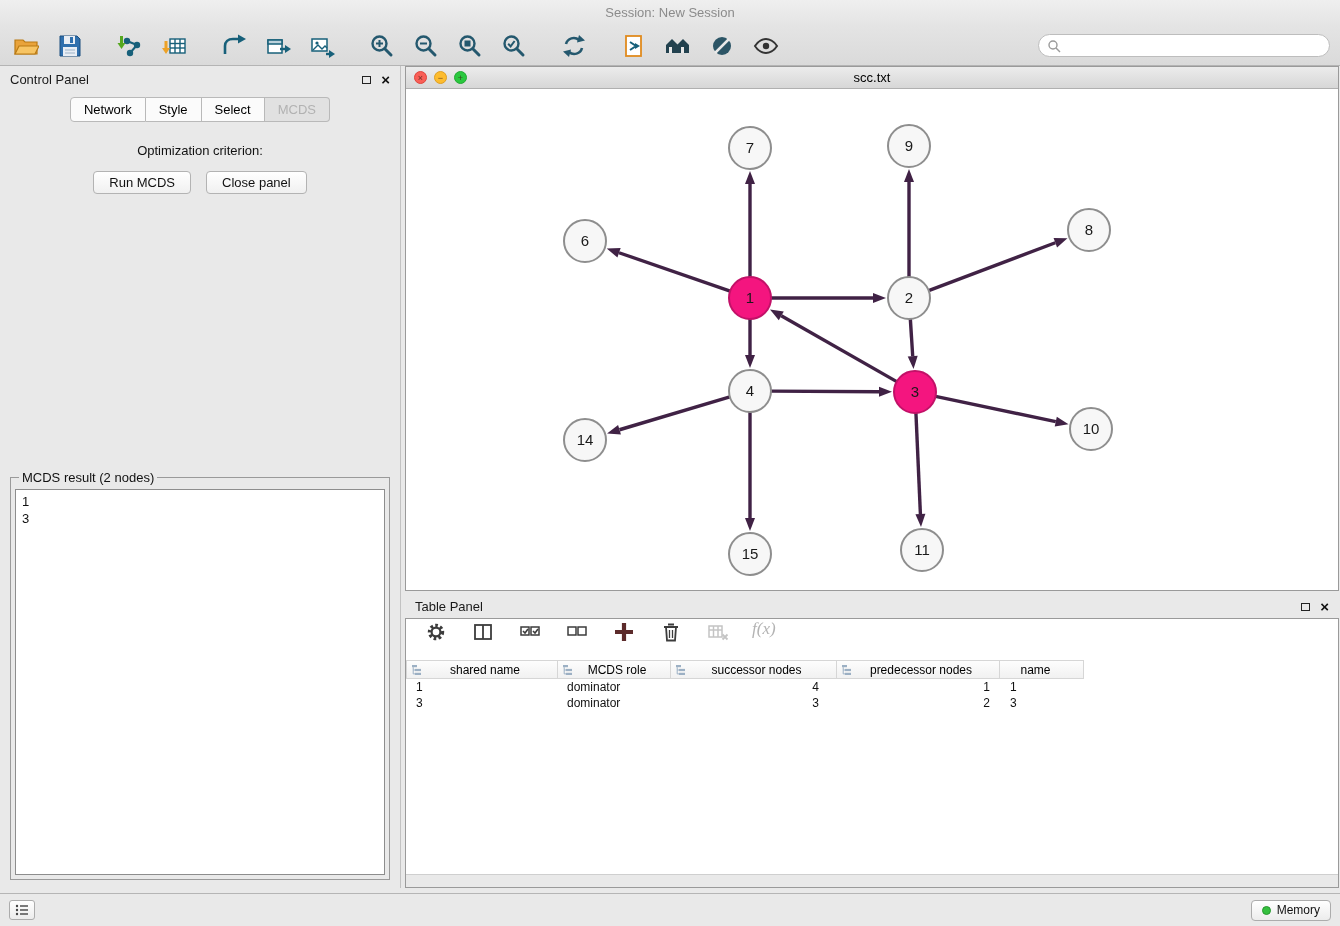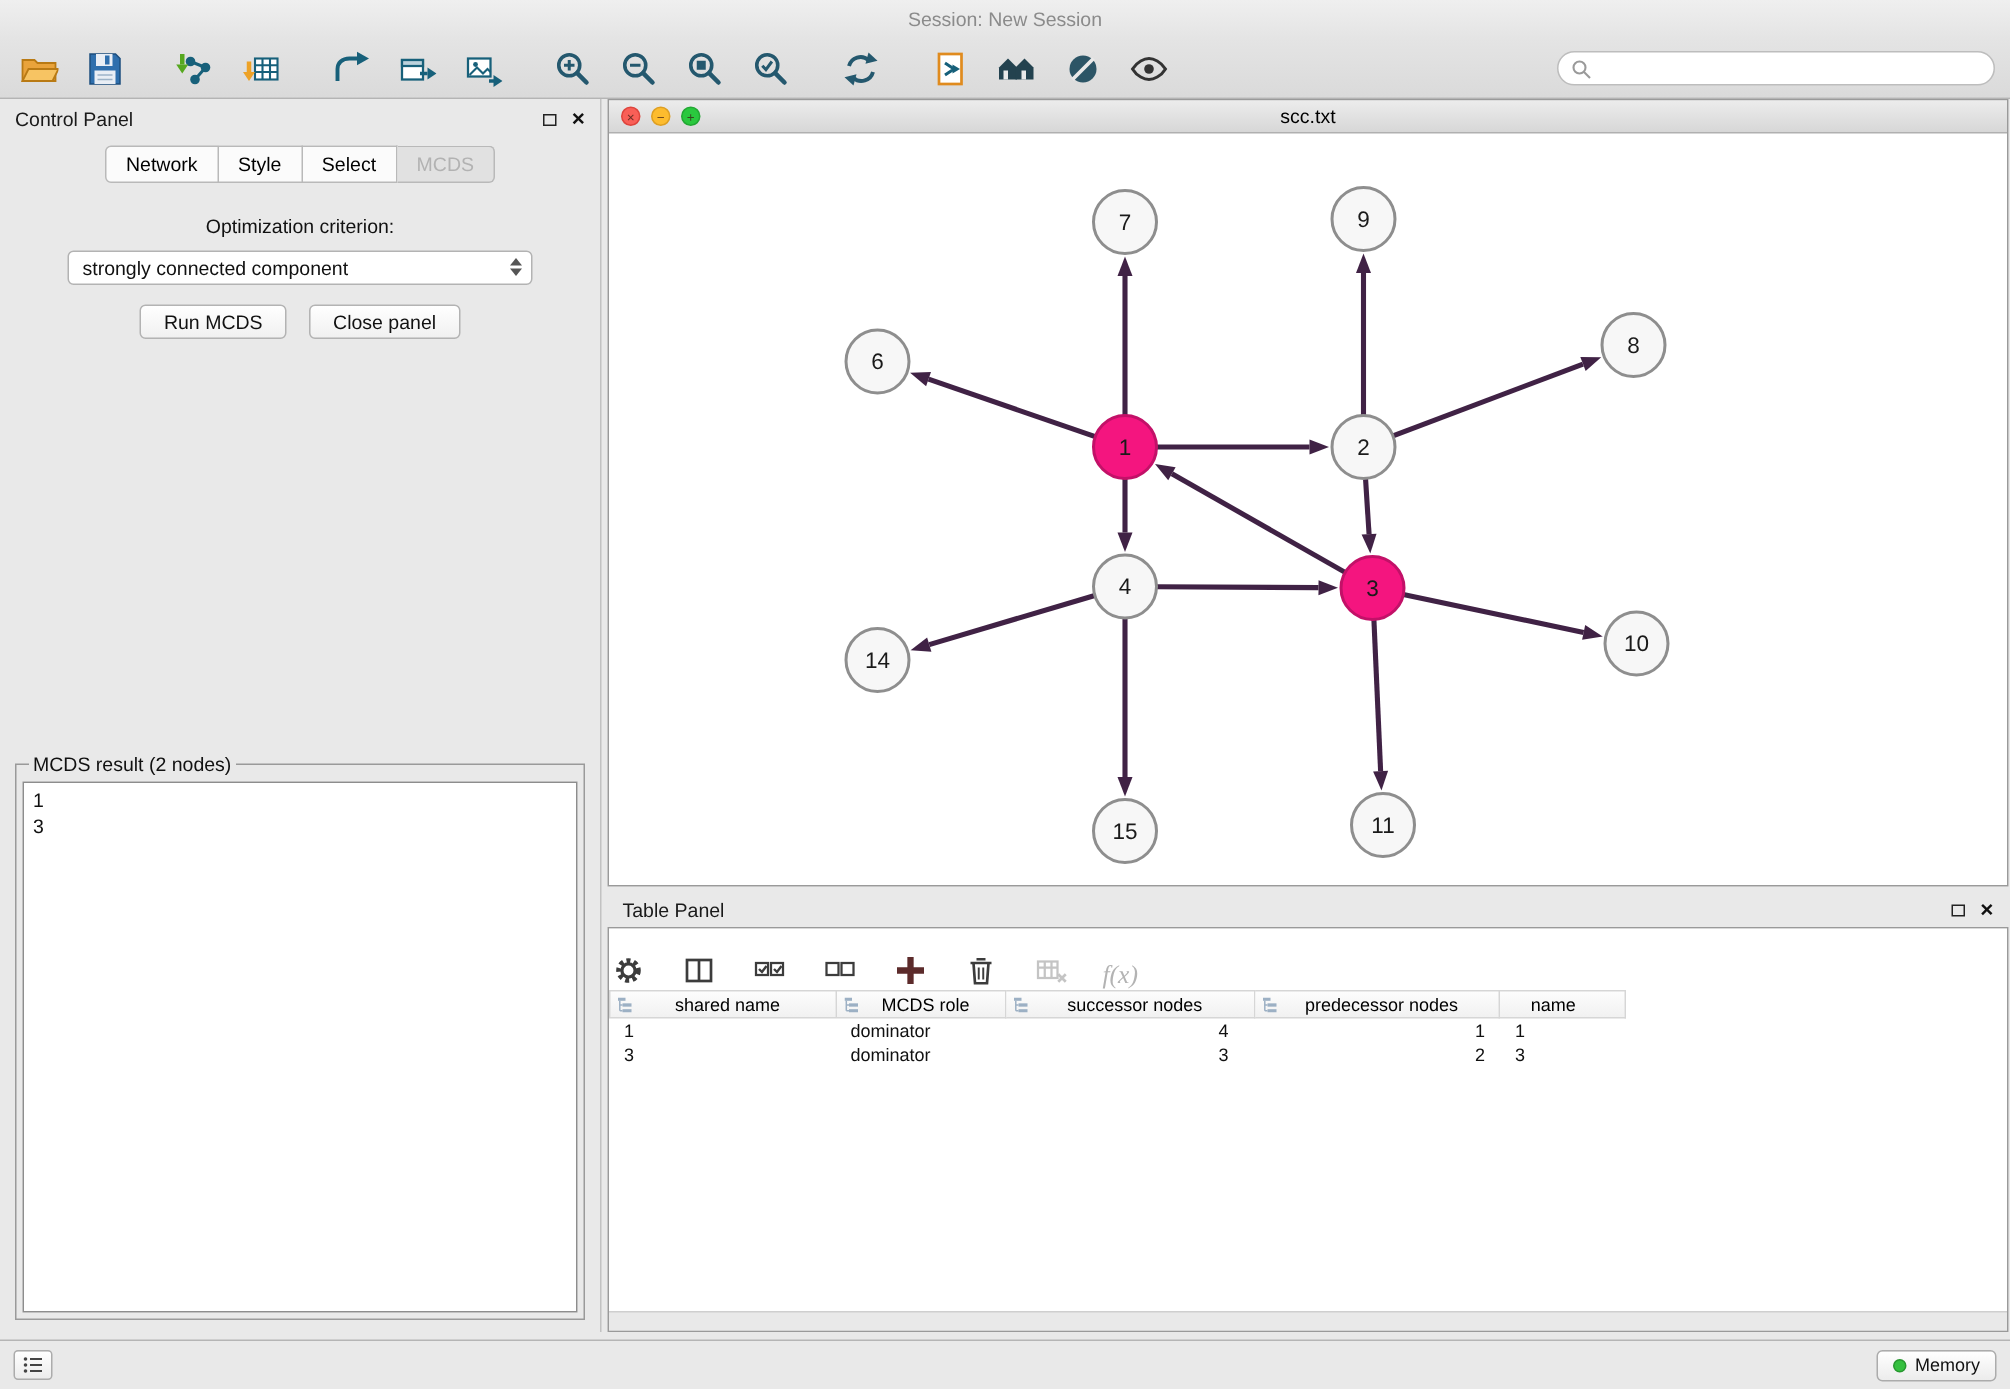--- a/index.html
+++ b/index.html
@@ -92,21 +92,21 @@
   .light.green  { background:#2ac83e; border:1px solid #22a833; }
   .nw-canvas { width:100%; height:501px; background:#fff; }
   
   .table-panel {
     position:absolute; left:405px; top:595px; width:934px; height:293px;
     display:flex; flex-direction:column; background:#e9e9e9;
   }
   .tp-header { height:23px; display:flex; align-items:center; padding:0 10px; font-size:13px; color:#1a1a1a; }
   .tp-header .ph-spacer { flex:1; }
   .tp-box { flex:1; border:1px solid #9a9a9a; background:#fff; display:flex; flex-direction:column; overflow:hidden; }
-  .tp-toolbar { height:41px; display:flex; align-items:flex-end; gap:21px; background:#fff; }
+  .tp-toolbar { height:41px; display:flex; align-items:flex-start; padding-left:17px; gap:21px; background:#fff; }
   .tp-ico { width:26px; height:26px; border:none; background:transparent; display:flex; align-items:center; justify-content:center; cursor:pointer; }
   .tp-ico svg { width:22px; height:22px; }
   .fx-label { font-family:"Liberation Serif", serif; font-style:italic; font-size:17px; color:#b3b3b3; cursor:default; }
   .tp-colheaders { display:flex; height:19px; }
   .th-cell {
     background:linear-gradient(#fdfdfd,#f1f1f1); border:1px solid #d6d6d6; border-left:none;
     display:flex; align-items:center; font-size:12px; color:#000; position:relative; cursor:pointer;
   }
   .th-cell:first-child { border-left:1px solid #d6d6d6; }
   .th-cell .sort-ic { margin:0 3px 0 5px; flex:0 0 auto; }
@@ -294,27 +294,20 @@
     <span class="float-box"></span>
     <span class="close-x">×</span>
   </div>
   <div class="tabbar">
     <span class="tab">Network</span>
     <span class="tab">Style</span>
     <span class="tab">Select</span>
     <span class="tab active">MCDS</span>
   </div>
   <div class="opt-label">Optimization criterion:</div>
-  <div class="dropdown">
-    <span>strongly connected component</span>
-    <span class="dd-arrows">
-      <span class="tri-up"></span>
-        <span class="tri-down"></span>
-    </span>
-  </div>
   <div class="btn-row">
     <button class="btn">Run MCDS</button>
     <button class="btn">Close panel</button>
   </div>
   <fieldset class="mcds-fieldset">
     <legend>MCDS result (2 nodes)</legend>
     <div class="result-box">
       <div>1</div>
       <div>3</div>
     </div>

